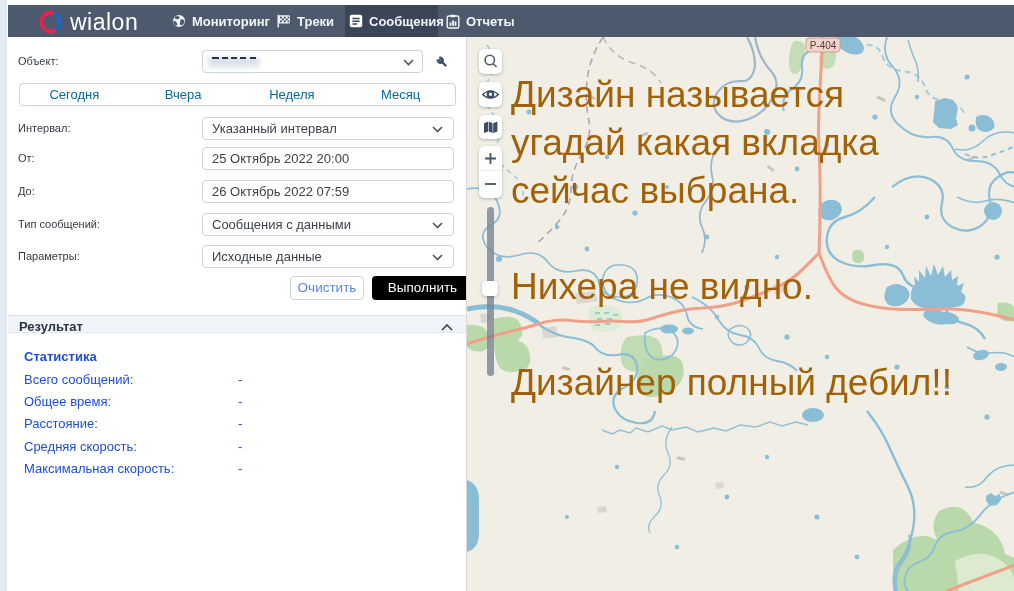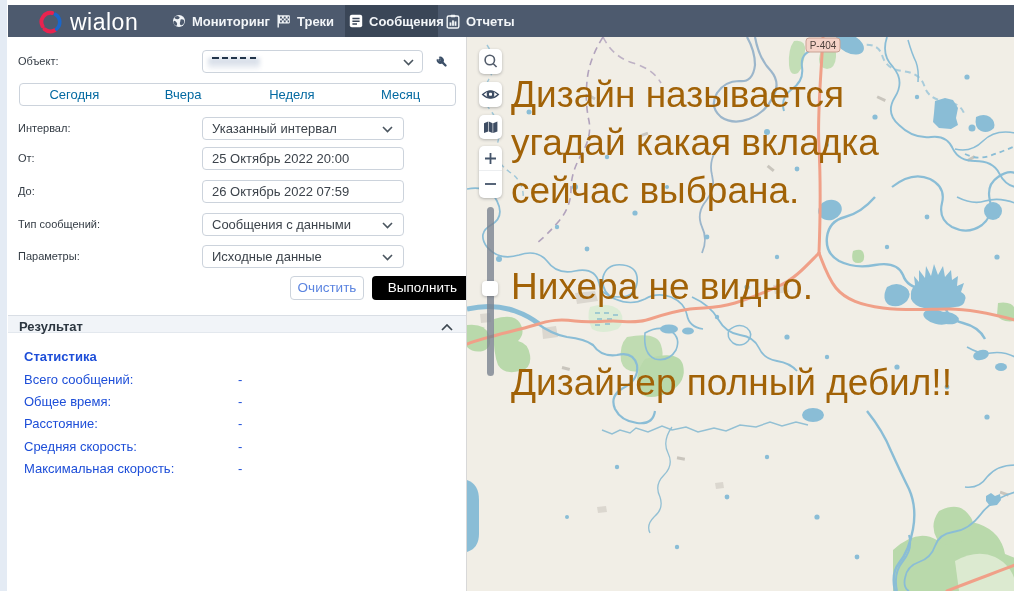--- a/index.html
+++ b/index.html
@@ -10,21 +10,21 @@
   #strip { left:0; top:0; width:7px; height:591px; background:#e4ebf4; }
   
   #nav { left:8px; top:5px; width:1006px; height:32px; background:#4d5a6e; }
   #nav .item { position:absolute; top:0; height:32px; display:flex; align-items:center;
     color:#f2f5f8; font-size:13px; font-weight:bold; white-space:nowrap; }
   #nav .item svg { margin-right:6px; }
   #logotext { position:absolute; left:62px; top:3.5px; color:#fff; font-size:23px;
     font-weight:500; letter-spacing:0.5px; }
   
   .lbl { position:absolute; left:18px; font-size:11px; color:#333b44; white-space:nowrap; }
-  .ctl { position:absolute; left:202px; width:202px; height:23px; border:1px solid #ccd3dc;
+  .ctl { position:absolute; left:202px; width:252px; height:23px; border:1px solid #ccd3dc;
     border-radius:4px; background:#fff; font-size:13px; color:#3c434b;
     line-height:21px; padding-left:9px; white-space:nowrap; }
   .chev { position:absolute; }
   #tabs { position:absolute; left:19px; top:83px; width:437px; height:23px;
     border:1px solid #ccd3dc; border-radius:4px; display:flex; }
   #tabs div { flex:1; text-align:center; font-size:13px; color:#0369a1; line-height:21px; }
   .btn { position:absolute; height:24px; border-radius:4px; font-size:13.5px;
     text-align:center; }
   #btnclear { left:290px; top:276px; width:74px; border:1px solid #ccd3dc; color:#5c85e0;
     line-height:22px; background:#fff; }

